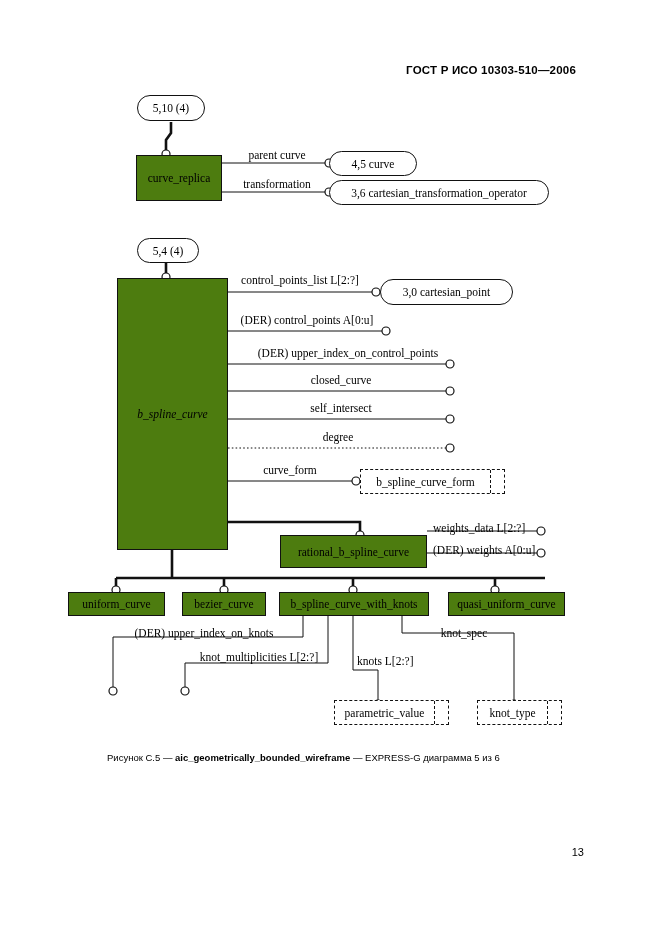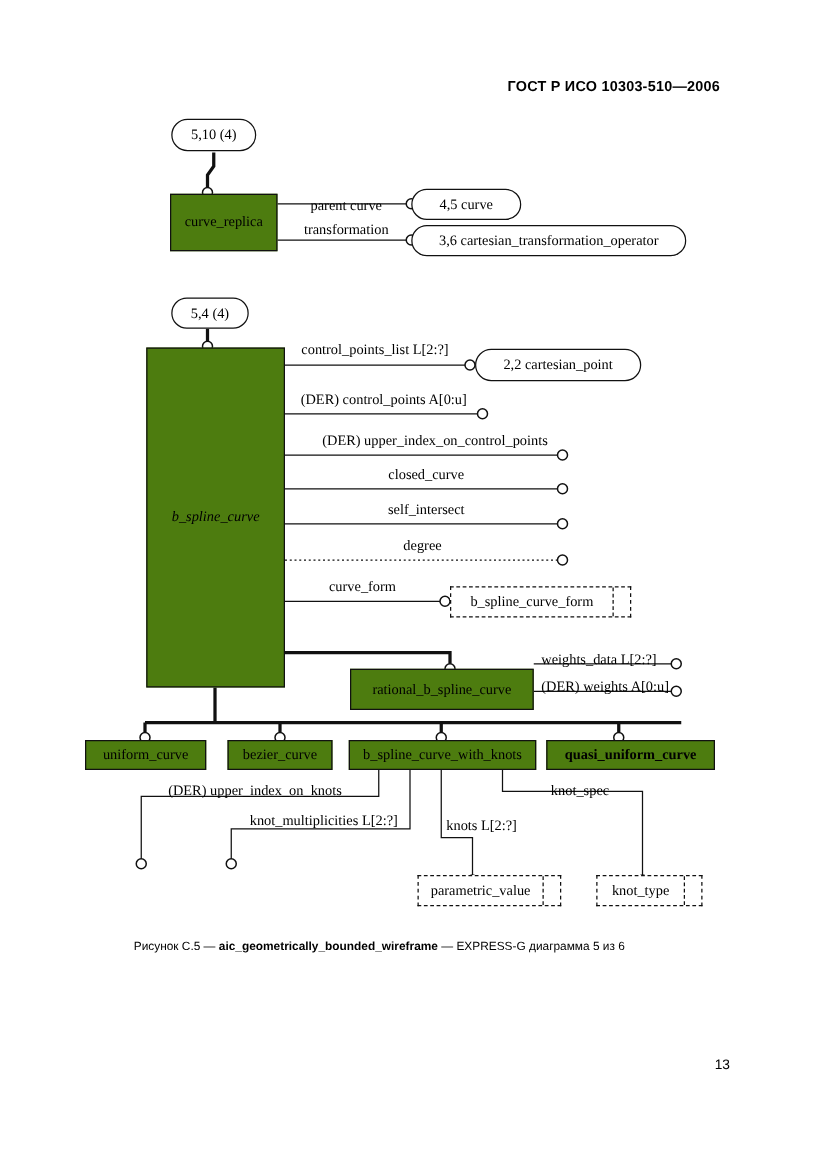--- a/index.html
+++ b/index.html
@@ -145,21 +145,21 @@
   </svg>
 
   <div class="pill" style="left:137px;top:95px;width:68px;height:26px;">
     <span>5,10 (4)</span>
   </div>
 
   <div class="ebox" style="left:136px;top:155px;width:86px;height:46px;">
     <span>curve_replica</span>
   </div>
 
-  <div class="alabel ctr" style="left:277px;top:159px;">parent  curve</div>
+  <div class="alabel ctr" style="left:277px;top:149px;">parent  curve</div>
   <div class="alabel ctr" style="left:277px;top:178px;">transformation</div>
 
   <div class="pill" style="left:329px;top:151px;width:88px;height:25px;">
     <span>4,5 curve</span>
   </div>
 
   <div class="pill" style="left:329px;top:180px;width:220px;height:25px;">
     <span>3,6 cartesian_transformation_operator</span>
   </div>
 
@@ -173,21 +173,21 @@
 
   <div class="alabel ctr" style="left:300px;top:274px;">control_points_list L[2:?]</div>
   <div class="alabel ctr" style="left:307px;top:314px;">(DER) control_points A[0:u]</div>
   <div class="alabel ctr" style="left:348px;top:347px;">(DER) upper_index_on_control_points</div>
   <div class="alabel ctr" style="left:341px;top:374px;">closed_curve</div>
   <div class="alabel ctr" style="left:341px;top:402px;">self_intersect</div>
   <div class="alabel ctr" style="left:338px;top:431px;">degree</div>
   <div class="alabel ctr" style="left:290px;top:464px;">curve_form</div>
 
   <div class="pill" style="left:380px;top:279px;width:133px;height:26px;">
-    <span>2,2 cartesian_point</span>
+    <span>3,0 cartesian_point</span>
   </div>
 
   <div class="dbox" style="left:360px;top:469px;width:145px;height:25px;">
     <span class="dlabel">b_spline_curve_form</span>
     <span class="ddiv"></span>
   </div>
 
   <div class="ebox" style="left:280px;top:535px;width:147px;height:33px;">
     <span>rational_b_spline_curve</span>
   </div>
@@ -197,21 +197,21 @@
 
   <div class="ebox" style="left:68px;top:592px;width:97px;height:24px;">
     <span>uniform_curve</span>
   </div>
   <div class="ebox" style="left:182px;top:592px;width:84px;height:24px;">
     <span>bezier_curve</span>
   </div>
   <div class="ebox" style="left:279px;top:592px;width:150px;height:24px;">
     <span>b_spline_curve_with_knots</span>
   </div>
-  <div class="ebox" style="left:437px;top:592px;width:135px;height:24px;font-weight:bold;">
+  <div class="ebox" style="left:448px;top:592px;width:117px;height:24px;">
     <span>quasi_uniform_curve</span>
   </div>
 
   <div class="alabel ctr" style="left:204px;top:627px;">(DER) upper_index_on_knots</div>
   <div class="alabel ctr" style="left:259px;top:651px;">knot_multiplicities L[2:?]</div>
   <div class="alabel" style="left:357px;top:655px;">knots L[2:?]</div>
   <div class="alabel ctr" style="left:464px;top:627px;">knot_spec</div>
 
   <div class="dbox" style="left:334px;top:700px;width:115px;height:25px;">
     <span class="dlabel">parametric_value</span>

